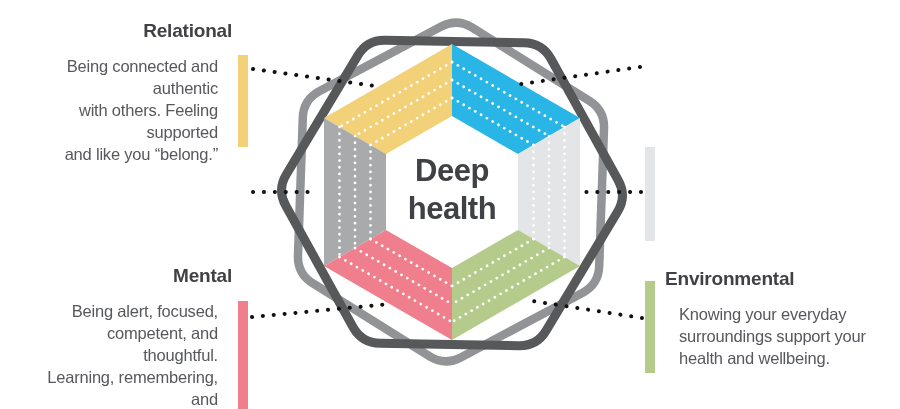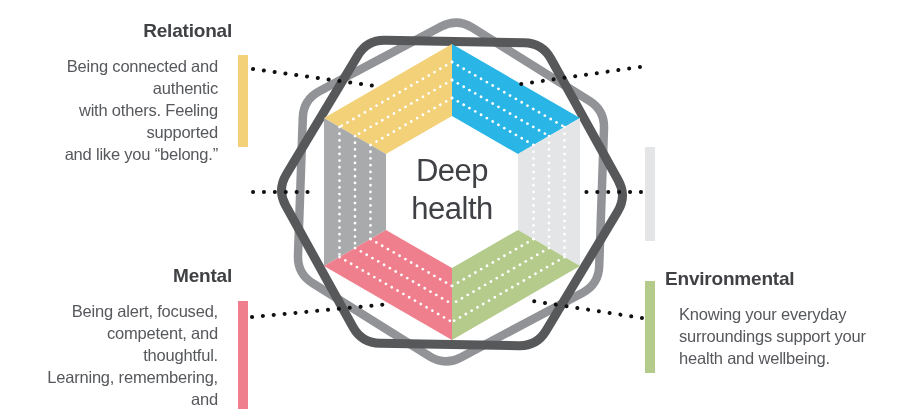--- a/index.html
+++ b/index.html
@@ -17,21 +17,21 @@
     margin:0 0 7px 0;font-size:19px;line-height:20px;font-weight:bold;
     color:#404145;letter-spacing:-0.2px;
   }
   .etext p{
     margin:14px;font-size:16.5px;line-height:22px;color:#56585c;
     white-space:pre-line;letter-spacing:-0.2px;
   }
   .bar{width:10px;margin-top:2px;flex:0 0 10px;}
   .center-label{
     position:absolute;left:377px;top:152px;width:150px;text-align:center;
-    font-size:31px;line-height:38px;font-weight:normal;color:#3f4145;letter-spacing:-0.5px;
+    font-size:31px;line-height:38px;font-weight:bold;color:#3f4145;letter-spacing:-0.5px;
   }
 </style>
 </head>
 <body>
 
 <div class="canvas">
 
   <svg class="hexgfx" width="900" height="409" viewBox="0 0 900 409">
 
     <path id="hex-light" fill="none" stroke-width="8.5" stroke="#919396" d="M441.2 26.6 Q457.1 18.1 472.3 27.6 L589.4 100.8 Q604.6 110.3 604.0 128.3 L599.2 266.2 Q598.6 284.2 582.7 292.7 L460.8 357.4 Q444.9 365.9 429.7 356.4 L312.6 283.2 Q297.4 273.7 298.0 255.7 L302.8 117.8 Q303.4 99.8 319.3 91.3 Z"></path>

